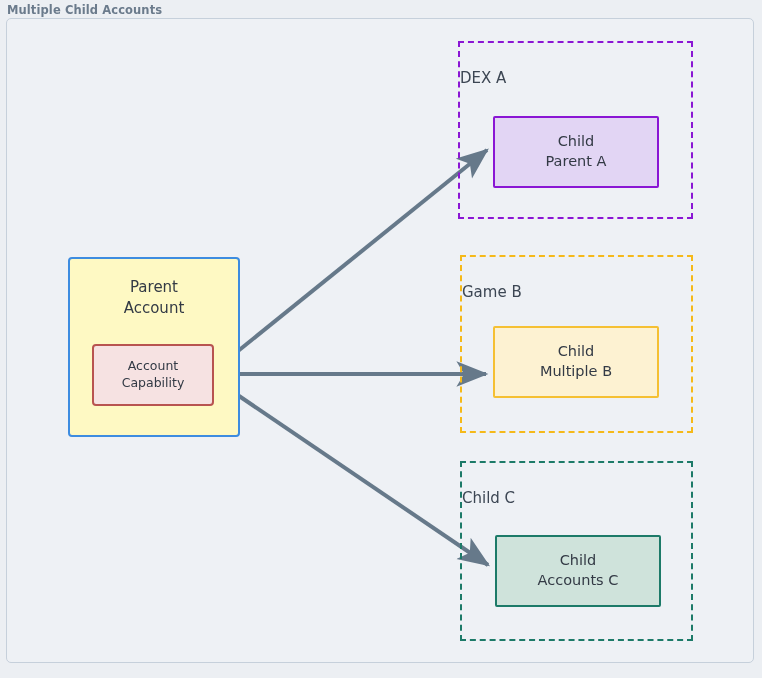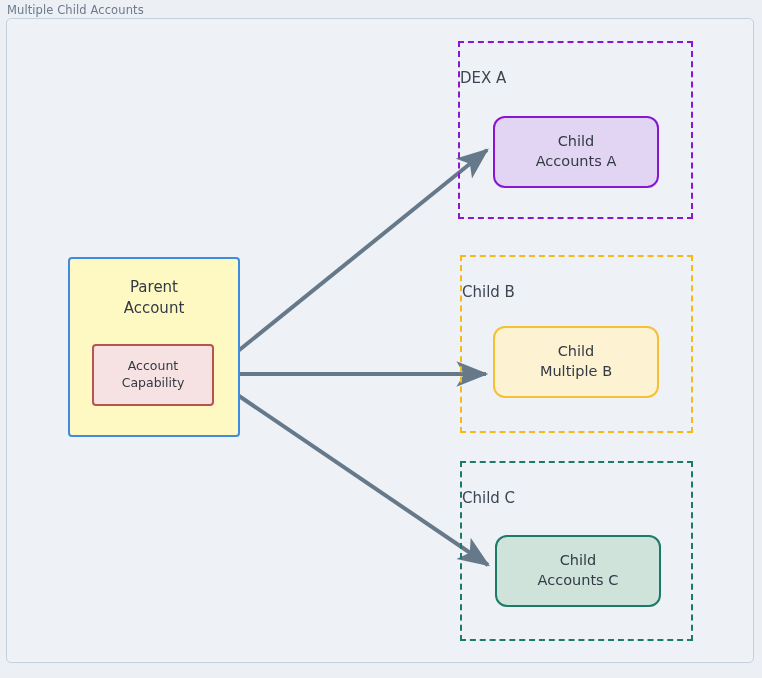--- a/index.html
+++ b/index.html
@@ -20,21 +20,21 @@
     width: 762px;
     height: 678px;
   }
 
   
   .group-title {
     position: absolute;
     left: 7px;
     top: 3px;
     font-size: 11.5px;
-    font-weight: 400;
+    font-weight: 700;
     color: #6b7b8c;
     letter-spacing: 0.1px;
     white-space: nowrap;
   }
 
   .outer-box {
     position: absolute;
     left: 6px;
     top: 18px;
     width: 748px;
@@ -140,21 +140,21 @@
     height: 180px;
     border-color: #1c7a68;
   }
 
   
   .child {
     width: 166px;
     height: 72px;
     border-width: 2px;
     border-style: solid;
-    border-radius: 12px;
+    border-radius: 2px;
     font-size: 14.5px;
   }
   .child-a {
     left: 493px;
     top: 116px;
     background: #e2d5f4;
     border-color: #8a16d4;
   }
   .child-b {
     left: 493px;
@@ -204,26 +204,26 @@
       <div>Capability</div>
     </div>
   </div>
 
   <div class="dash-group group-dex">
     <div class="dash-label">DEX A</div>
   </div>
   <div class="node child child-a">
     <div>
       <div>Child</div>
-      <div>Accounts A</div>
+      <div>Parent A</div>
     </div>
   </div>
 
   <div class="dash-group group-defi">
-    <div class="dash-label">Child B</div>
+    <div class="dash-label">Game B</div>
   </div>
   <div class="node child child-b">
     <div>
       <div>Child</div>
       <div>Multiple B</div>
     </div>
   </div>
 
   <div class="dash-group group-game">
     <div class="dash-label">Child C</div>

